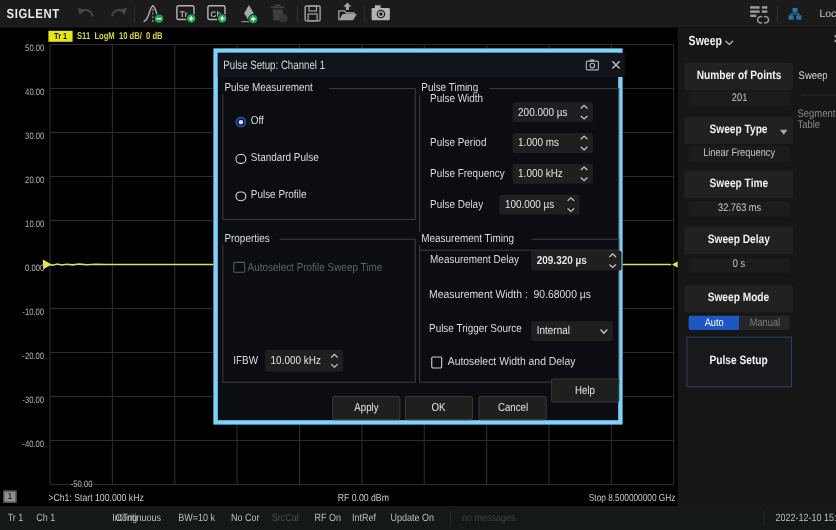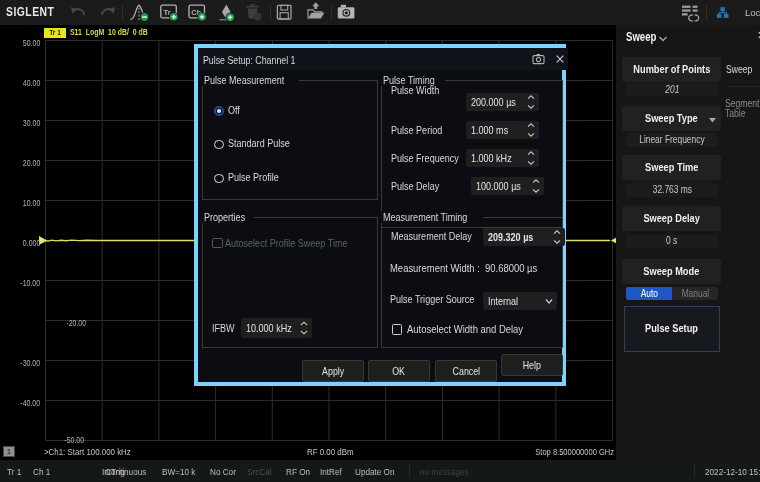--- a/index.html
+++ b/index.html
@@ -80,39 +80,39 @@
     <polygon points="39,236 47,240.5 39,245" fill="#e6e65e"></polygon>
     <polygon points="619,236 611,240.5 619,245" fill="#e6e65e"></polygon>
   </svg>
   <div class="abs ylab" style="left:0;top:38px;"><span class="tr">50.00</span></div>
   <div class="abs ylab" style="left:0;top:78px;"><span class="tr">40.00</span></div>
   <div class="abs ylab" style="left:0;top:118px;"><span class="tr">30.00</span></div>
   <div class="abs ylab" style="left:0;top:158px;"><span class="tr">20.00</span></div>
   <div class="abs ylab" style="left:0;top:198px;"><span class="tr">10.00</span></div>
   <div class="abs ylab" style="left:0;top:238px;"><span class="tr">0.000</span></div>
   <div class="abs ylab" style="left:0;top:278px;"><span class="tr">-10.00</span></div>
-  <div class="abs ylab" style="left:0;top:318px;margin-left:46px;"><span class="tr">-20.00</span></div>
+  <div class="abs ylab" style="left:0;top:318px;"><span class="tr">-20.00</span></div>
   <div class="abs ylab" style="left:0;top:358px;"><span class="tr">-30.00</span></div>
   <div class="abs ylab" style="left:0;top:398px;"><span class="tr">-40.00</span></div>
   <div class="abs ylab" style="left:0;top:435px;margin-left:44px;"><span class="tr">-50.00</span></div>
   <div class="abs" id="tr1badge"><span class="tc">Tr 1</span></div>
   <div class="abs" id="trinfo"><span class="tx" style="transform:scaleX(0.77);">S11&nbsp; LogM&nbsp; 10 dB/&nbsp; 0 dB</span></div>
   <div class="abs" id="ch1box">1</div>
   <div class="abs annot" style="left:44px;"><span class="tx">&gt;Ch1: Start 100.000 kHz</span></div>
   <div class="abs annot" style="left:307px;"><span class="tx">RF 0.00 dBm</span></div>
   <div class="abs annot" style="left:460px;width:154px;text-align:right;"><span class="tr">Stop 8.500000000 GHz</span></div>
 
   <div class="abs" id="sidebar">
     <div class="abs" style="left:10px;top:5px;font-size:12px;font-weight:bold;color:#f2f2f2;"><span class="tn">Sweep</span></div>
     <svg class="abs" style="left:42px;top:11px;" width="10" height="6">
         <polyline points="1.5,1 5,4.5 8.5,1" stroke="#a8a8a8" stroke-width="1.3" fill="none"></polyline>
       </svg>
     <div class="abs" style="left:141px;top:4px;font-size:11px;color:#cccccc;">✕</div>
     <div class="abs sbtn" style="top:31.5px;height:25px;line-height:25px;"><span class="tc">Number of Points</span></div>
-    <div class="abs sval" style="top:58.2px;height:13px;line-height:13px;font-style:italic;"><span class="tc">201</span></div>
+    <div class="abs sval" style="top:58.2px;height:13px;line-height:13px;"><span class="tc">201</span></div>
     <div class="abs sbtn" style="top:80.5px;height:25px;line-height:25px;"><span class="tc">Sweep Type</span></div>
     <svg class="abs" style="left:92px;top:92px;" width="9" height="6">
         <polygon points="1,1 8,1 4.5,5.5" fill="#a8a8a8"></polygon>
       </svg>
     <div class="abs sval" style="top:108px;height:14px;line-height:14px;"><span class="tc">Linear Frequency</span></div>
     <div class="abs sbtn" style="top:130px;height:25px;line-height:25px;"><span class="tc">Sweep Time</span></div>
     <div class="abs sval" style="top:158px;height:14px;line-height:14px;"><span class="tc">32.763 ms</span></div>
     <div class="abs sbtn" style="top:181px;height:25px;line-height:25px;"><span class="tc">Sweep Delay</span></div>
     <div class="abs sval" style="top:210.3px;height:12.5px;line-height:12.5px;"><span class="tc">0 s</span></div>
     <div class="abs sbtn" style="top:233.5px;height:25px;line-height:25px;"><span class="tc">Sweep Mode</span></div>
@@ -245,21 +245,21 @@
           <path d="M2 4.6 L5 1.8 L8 4.6 M2 11.4 L5 14.2 L8 11.4" stroke="#c8c8c8" stroke-width="1.1" fill="none"></path>
         </svg>
     </div>
     <div class="dlabel" style="left:193px;top:104px;"><span class="tx">Pulse Frequency</span></div>
     <div class="spin" style="left:268px;top:101px;width:73px;height:18px;line-height:18px;"><span class="tx">1.000 kHz</span>
       <svg width="10" height="16" viewBox="0 0 10 16">
           <path d="M2 4.6 L5 1.8 L8 4.6 M2 11.4 L5 14.2 L8 11.4" stroke="#c8c8c8" stroke-width="1.1" fill="none"></path>
         </svg>
     </div>
     <div class="dlabel" style="left:193px;top:132px;"><span class="tx">Pulse Delay</span></div>
-    <div class="spin" style="left:273px;top:129px;width:73px;height:18px;line-height:18px;"><span class="tx">100.000 µs</span>
+    <div class="spin" style="left:256px;top:129px;width:73px;height:18px;line-height:18px;"><span class="tx">100.000 µs</span>
       <svg width="10" height="16" viewBox="0 0 10 16">
           <path d="M2 4.6 L5 1.8 L8 4.6 M2 11.4 L5 14.2 L8 11.4" stroke="#c8c8c8" stroke-width="1.1" fill="none"></path>
         </svg>
     </div>
 
     <div class="fieldset" style="left:4px;top:169px;width:176px;height:131px;">
       <div class="legend"><span class="tx">Properties</span></div>
     </div>
     <div class="cb" style="left:14px;top:189.5px;border:1.3px solid #565c58;"></div>
     <div class="dlabel" style="left:27px;top:188.5px;color:#5c645e;"><span class="tx">Autoselect Profile Sweep Time</span></div>
@@ -285,16 +285,16 @@
       <svg width="10" height="16" viewBox="0 0 10 16">
           <path d="M2 6.5 L5 10 L8 6.5" stroke="#c8c8c8" stroke-width="1.2" fill="none"></path>
         </svg>
     </div>
     <div class="cb" style="left:193.5px;top:276px;border:1.3px solid #cfcfcf;"></div>
     <div class="dlabel" style="left:208.5px;top:274.5px;"><span class="tw">Autoselect Width and Delay</span></div>
 
     <div class="dbtn" style="left:104px;top:311.5px;"><span class="tc">Apply</span></div>
     <div class="dbtn" style="left:170px;top:311.5px;"><span class="tc">OK</span></div>
     <div class="dbtn" style="left:237px;top:311.5px;"><span class="tc">Cancel</span></div>
-    <div class="dbtn" style="left:303px;top:306px;"><span class="tc">Help</span></div>
+    <div class="dbtn" style="left:303px;top:296px;"><span class="tc">Help</span></div>
   </div>
 
 </div>
 
 </body></html>

